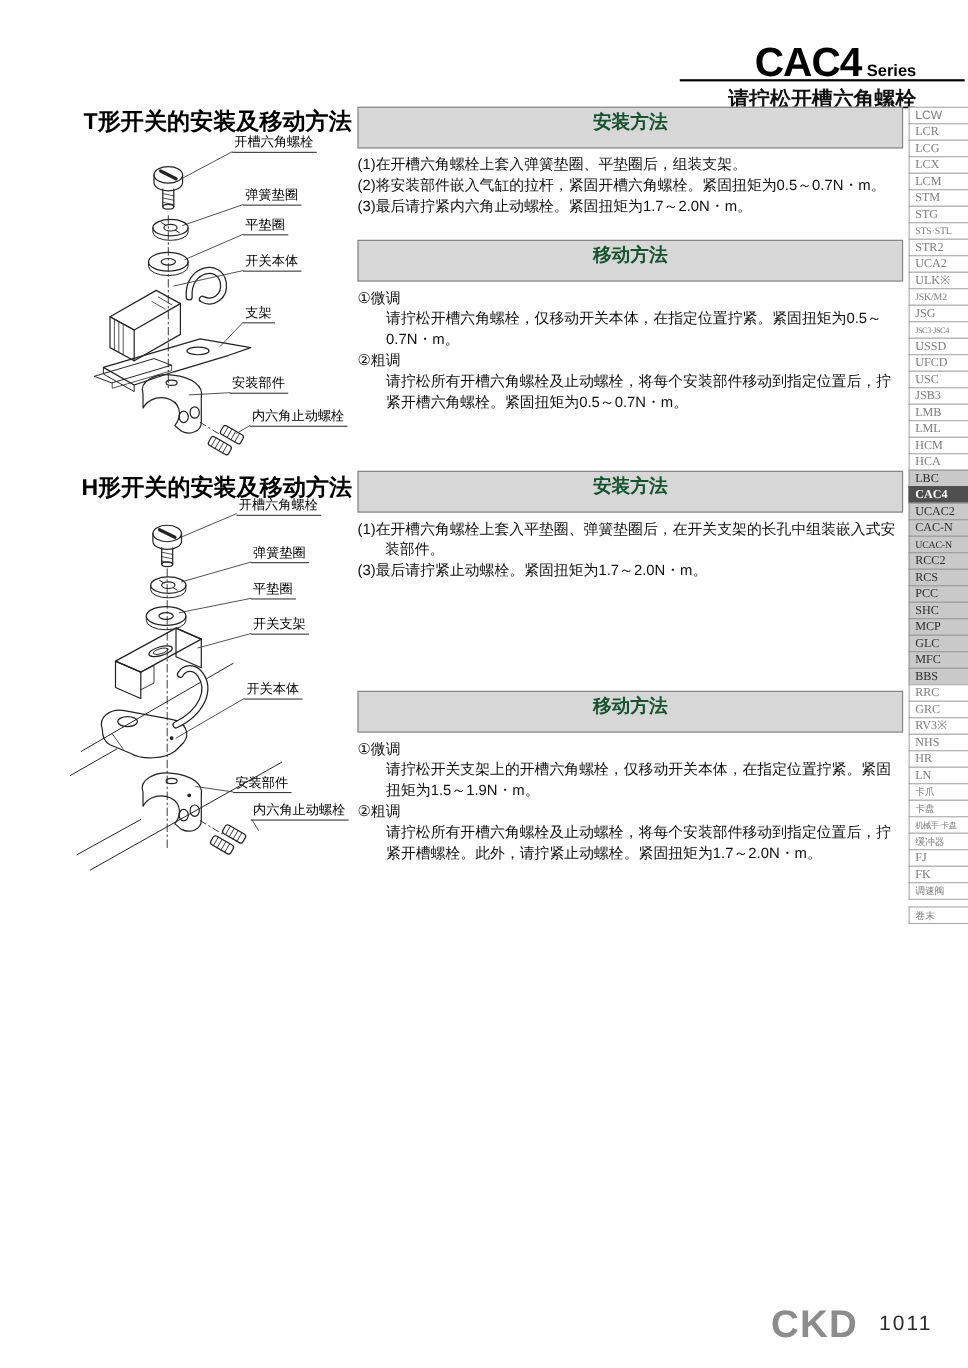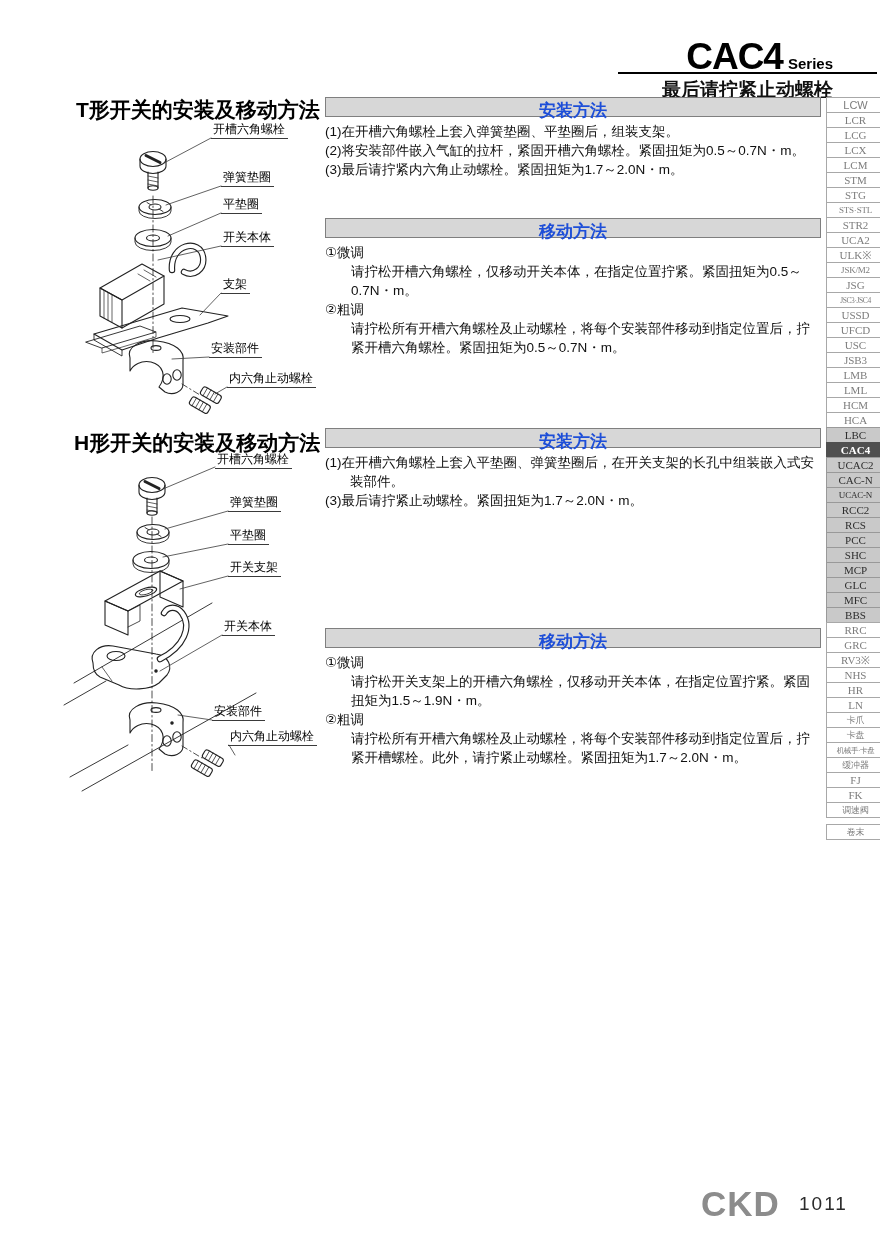--- a/index.html
+++ b/index.html
@@ -14,34 +14,34 @@
   .title-block { position:absolute; top:36px; right:47px; text-align:right; white-space:nowrap; }
   .series-name { font-size:37px; font-weight:bold; color:#000; letter-spacing:-1px; }
   .series-suffix { font-size:15px; font-weight:bold; color:#000; margin-left:5px; }
   .title-rule { position:absolute; top:72px; left:618px; right:3px; border-top:2.5px solid #000; }
   .subtitle { position:absolute; top:77px; right:47px; font-size:19px; font-weight:bold; white-space:nowrap; }
 
   
   .main-section { position:absolute; left:325px; width:496px; }
   .sec-1 { top:97px; } .sec-2 { top:218px; } .sec-3 { top:428px; } .sec-4 { top:628px; }
   .section-bar {
-    border:1px solid #7f7f7f; background:#d7d7d7; height:20px; line-height:25px;
-    text-align:center; font-size:17px; font-weight:bold; color:#1d4ed8;
+    border:1px solid #7f7f7f; background:#d7d7d7; height:38px; line-height:25px;
+    text-align:center; font-size:17px; font-weight:bold; color:#14532d;
   }
   .section-body { padding-top:5px; font-size:13.5px; line-height:19px; color:#101010; }
   .num-line { padding-left:25px; text-indent:-25px; }
   .move-label { }
   .move-body { padding-left:26px; }
 
   
   .sidebar { position:absolute; top:97px; right:0; width:54px; }
   .tab {
     height:16px; border:1px solid #a8a8a8; border-right:none; background:#fff;
     color:#7d7d7d; font-size:11px; line-height:13px; padding:1px 1px 0 5px;
-    white-space:nowrap; overflow:hidden;text-align:center;
+    white-space:nowrap; overflow:hidden;
   }
   .tab + .tab { margin-top:-1px;font-family:Liberation Serif, serif; }
   .tab.size-s  { font-size:9px;  letter-spacing:-0.2px; }
   .tab.size-xs { font-size:7.5px; letter-spacing:-0.4px; }
   .tab.group  { background:#c9c9c9; color:#2e2e2e; border-color:#999; }
   .tab.active { background:#4f4f4f; color:#fff; border-color:#4f4f4f; font-weight:bold; }
   .tab.tab-end { margin-top:6px; }
 
   
   .diagram { position:absolute; }
@@ -71,21 +71,21 @@
 </style>
 </head>
 <body>
 
 <div class="page">
 
   <div class="title-block">
     <span class="series-name">CAC4</span><span class="series-suffix">Series</span>
   </div>
   <div class="title-rule"></div>
-  <div class="subtitle">最后请拧紧止动螺栓</div>
+  <div class="subtitle">请拧松开槽六角螺栓</div>
 
   <div class="diagram diagram-t">
     <div class="diagram-title">T形开关的安装及移动方法</div>
     <svg class="dsvg" width="266" height="306" viewBox="0 0 266 306">
       <g stroke="#222" stroke-width="1.1" fill="none" stroke-linejoin="round" stroke-linecap="round">
         <path d="M93,78 L93,237" stroke-dasharray="7,3,1.5,3" stroke-width="0.8"></path>
         <g>
           <ellipse cx="93" cy="41" rx="13" ry="7.5"></ellipse>
           <path d="M80,41 L80,48 A13,7.5 0 0 0 106,48 L106,41"></path>
           <path d="M86,37.5 L100,44.5" stroke-width="3"></path>

